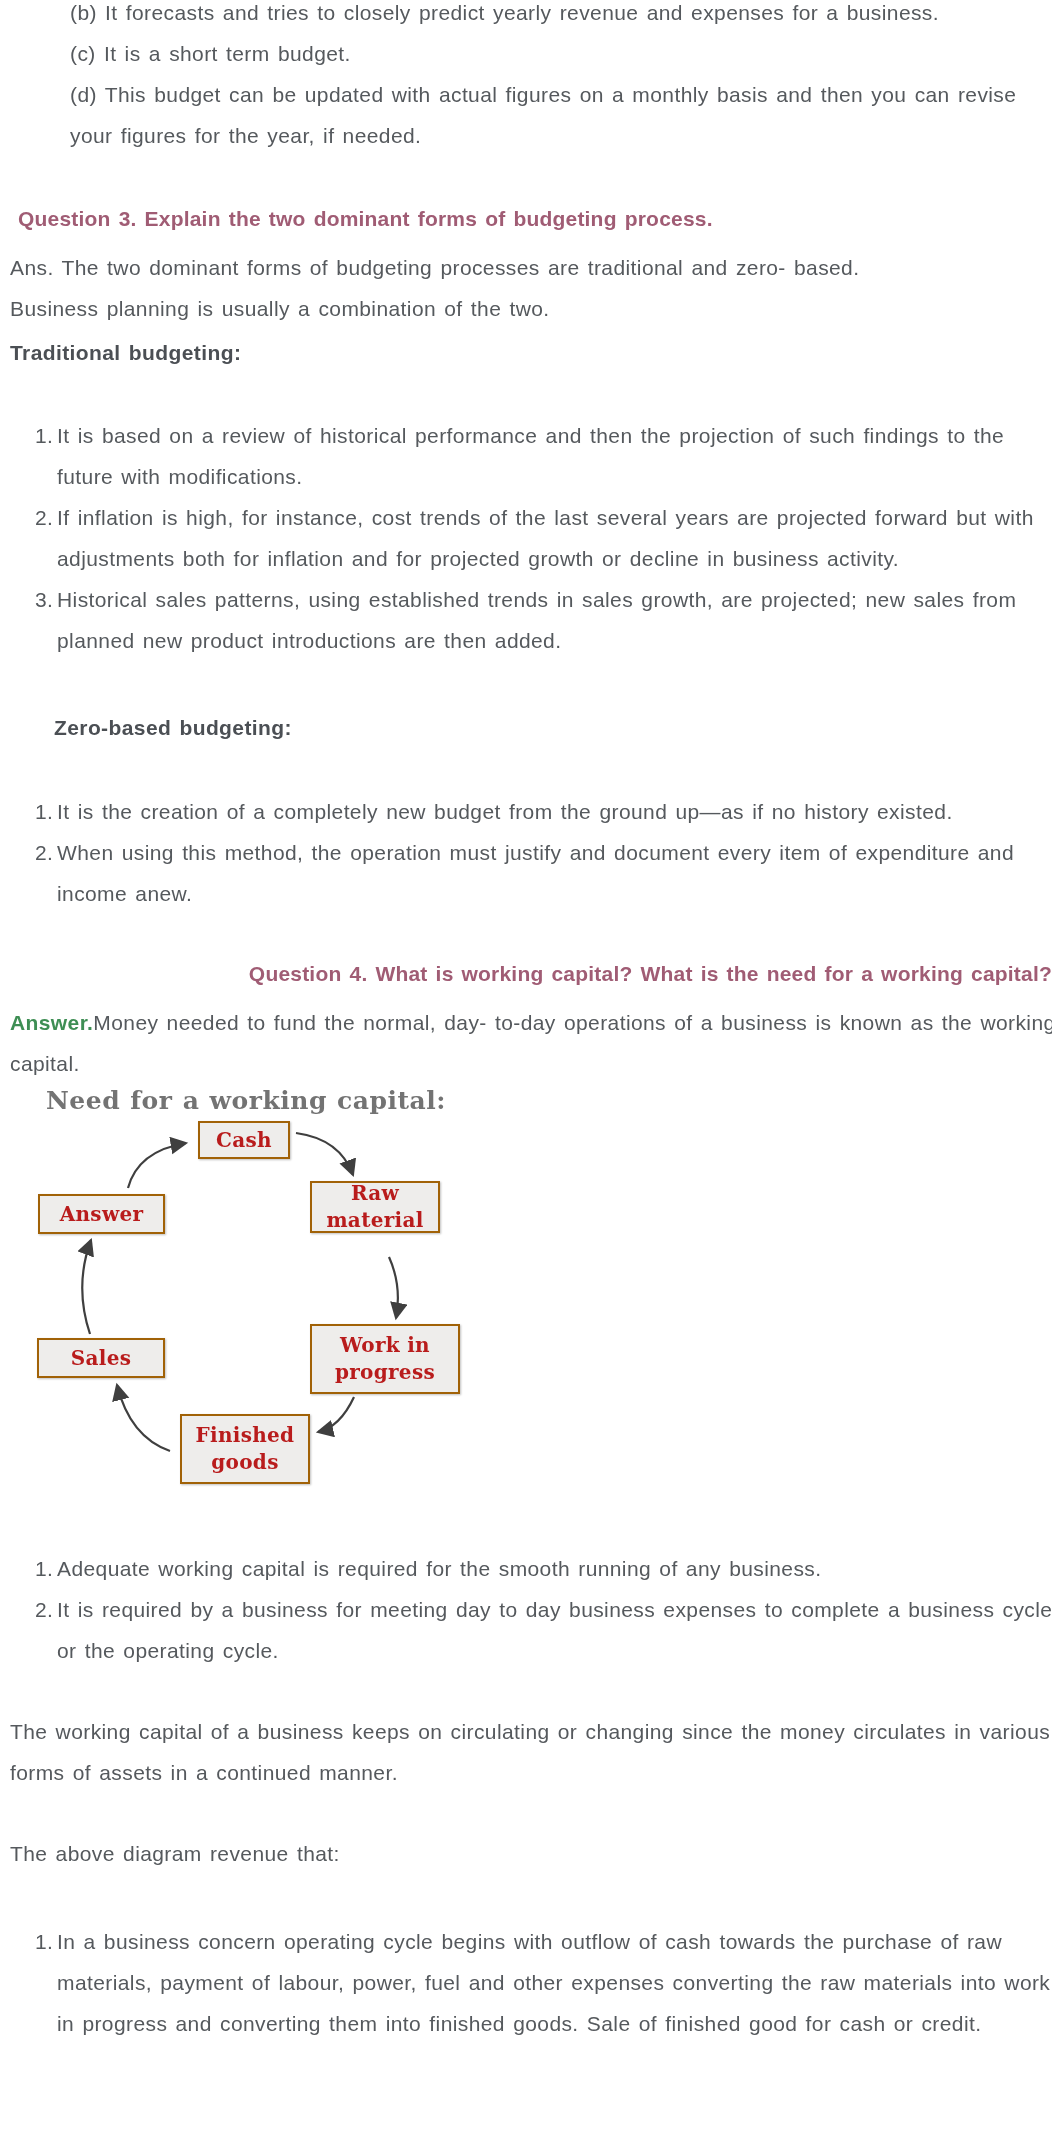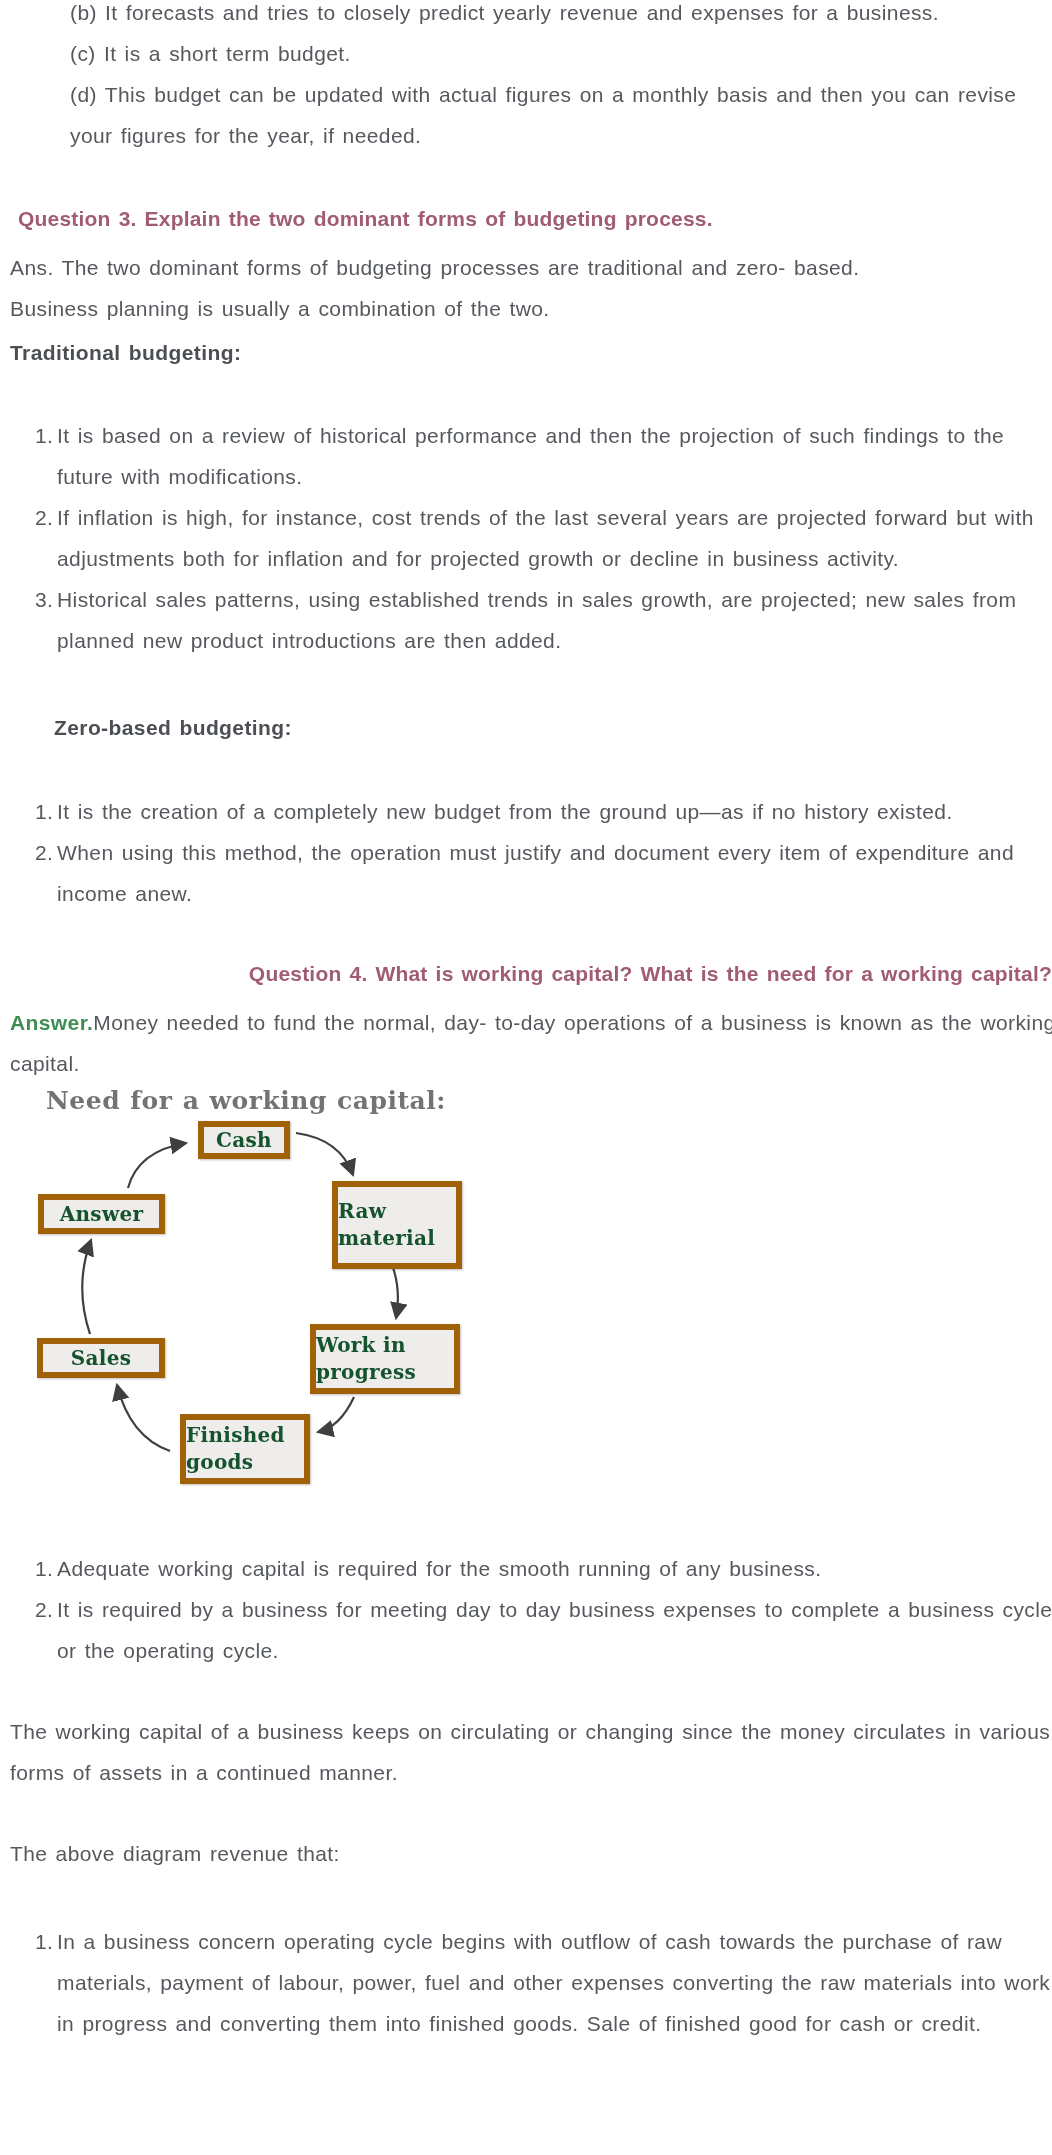--- a/index.html
+++ b/index.html
@@ -67,36 +67,37 @@
     font-size:25px;
     line-height:33px;
     letter-spacing:0.5px;
     word-spacing:1px;
     color:#737373;
     white-space:nowrap;
   }
   .dbox {
     position:absolute;
     background:#eeedeb;
-    border:6px solid #a16207;
+    border:2px solid #a16207;
     box-sizing:border-box;
     display:flex;
     align-items:center;
     justify-content:center;
+    text-align:center;
     font-family:"DejaVu Serif", serif;
     font-weight:bold;
     font-size:20px;
     line-height:27px;
     letter-spacing:0.3px;
     word-spacing:0;
-    color:#14532d;
+    color:#b91c1c;
     box-shadow:1px 1px 2px rgba(0,0,0,0.25);
   }
   .dbox-cash     { left:188px; top:37px;  width:92px;  height:38px; }
-  .dbox-raw      { left:322px; top:97px;  width:130px; height:88px; }
+  .dbox-raw      { left:300px; top:97px;  width:130px; height:52px; }
   .dbox-debtors  { left:28px;  top:110px; width:127px; height:40px; }
   .dbox-wip      { left:300px; top:240px; width:150px; height:70px; }
   .dbox-sales    { left:27px;  top:254px; width:128px; height:40px; }
   .dbox-finished { left:170px; top:330px; width:130px; height:70px; }
   .arrow-layer { position:absolute; left:0; top:0; }
 </style>
 </head>
 <body>
 
 <div class="page">

